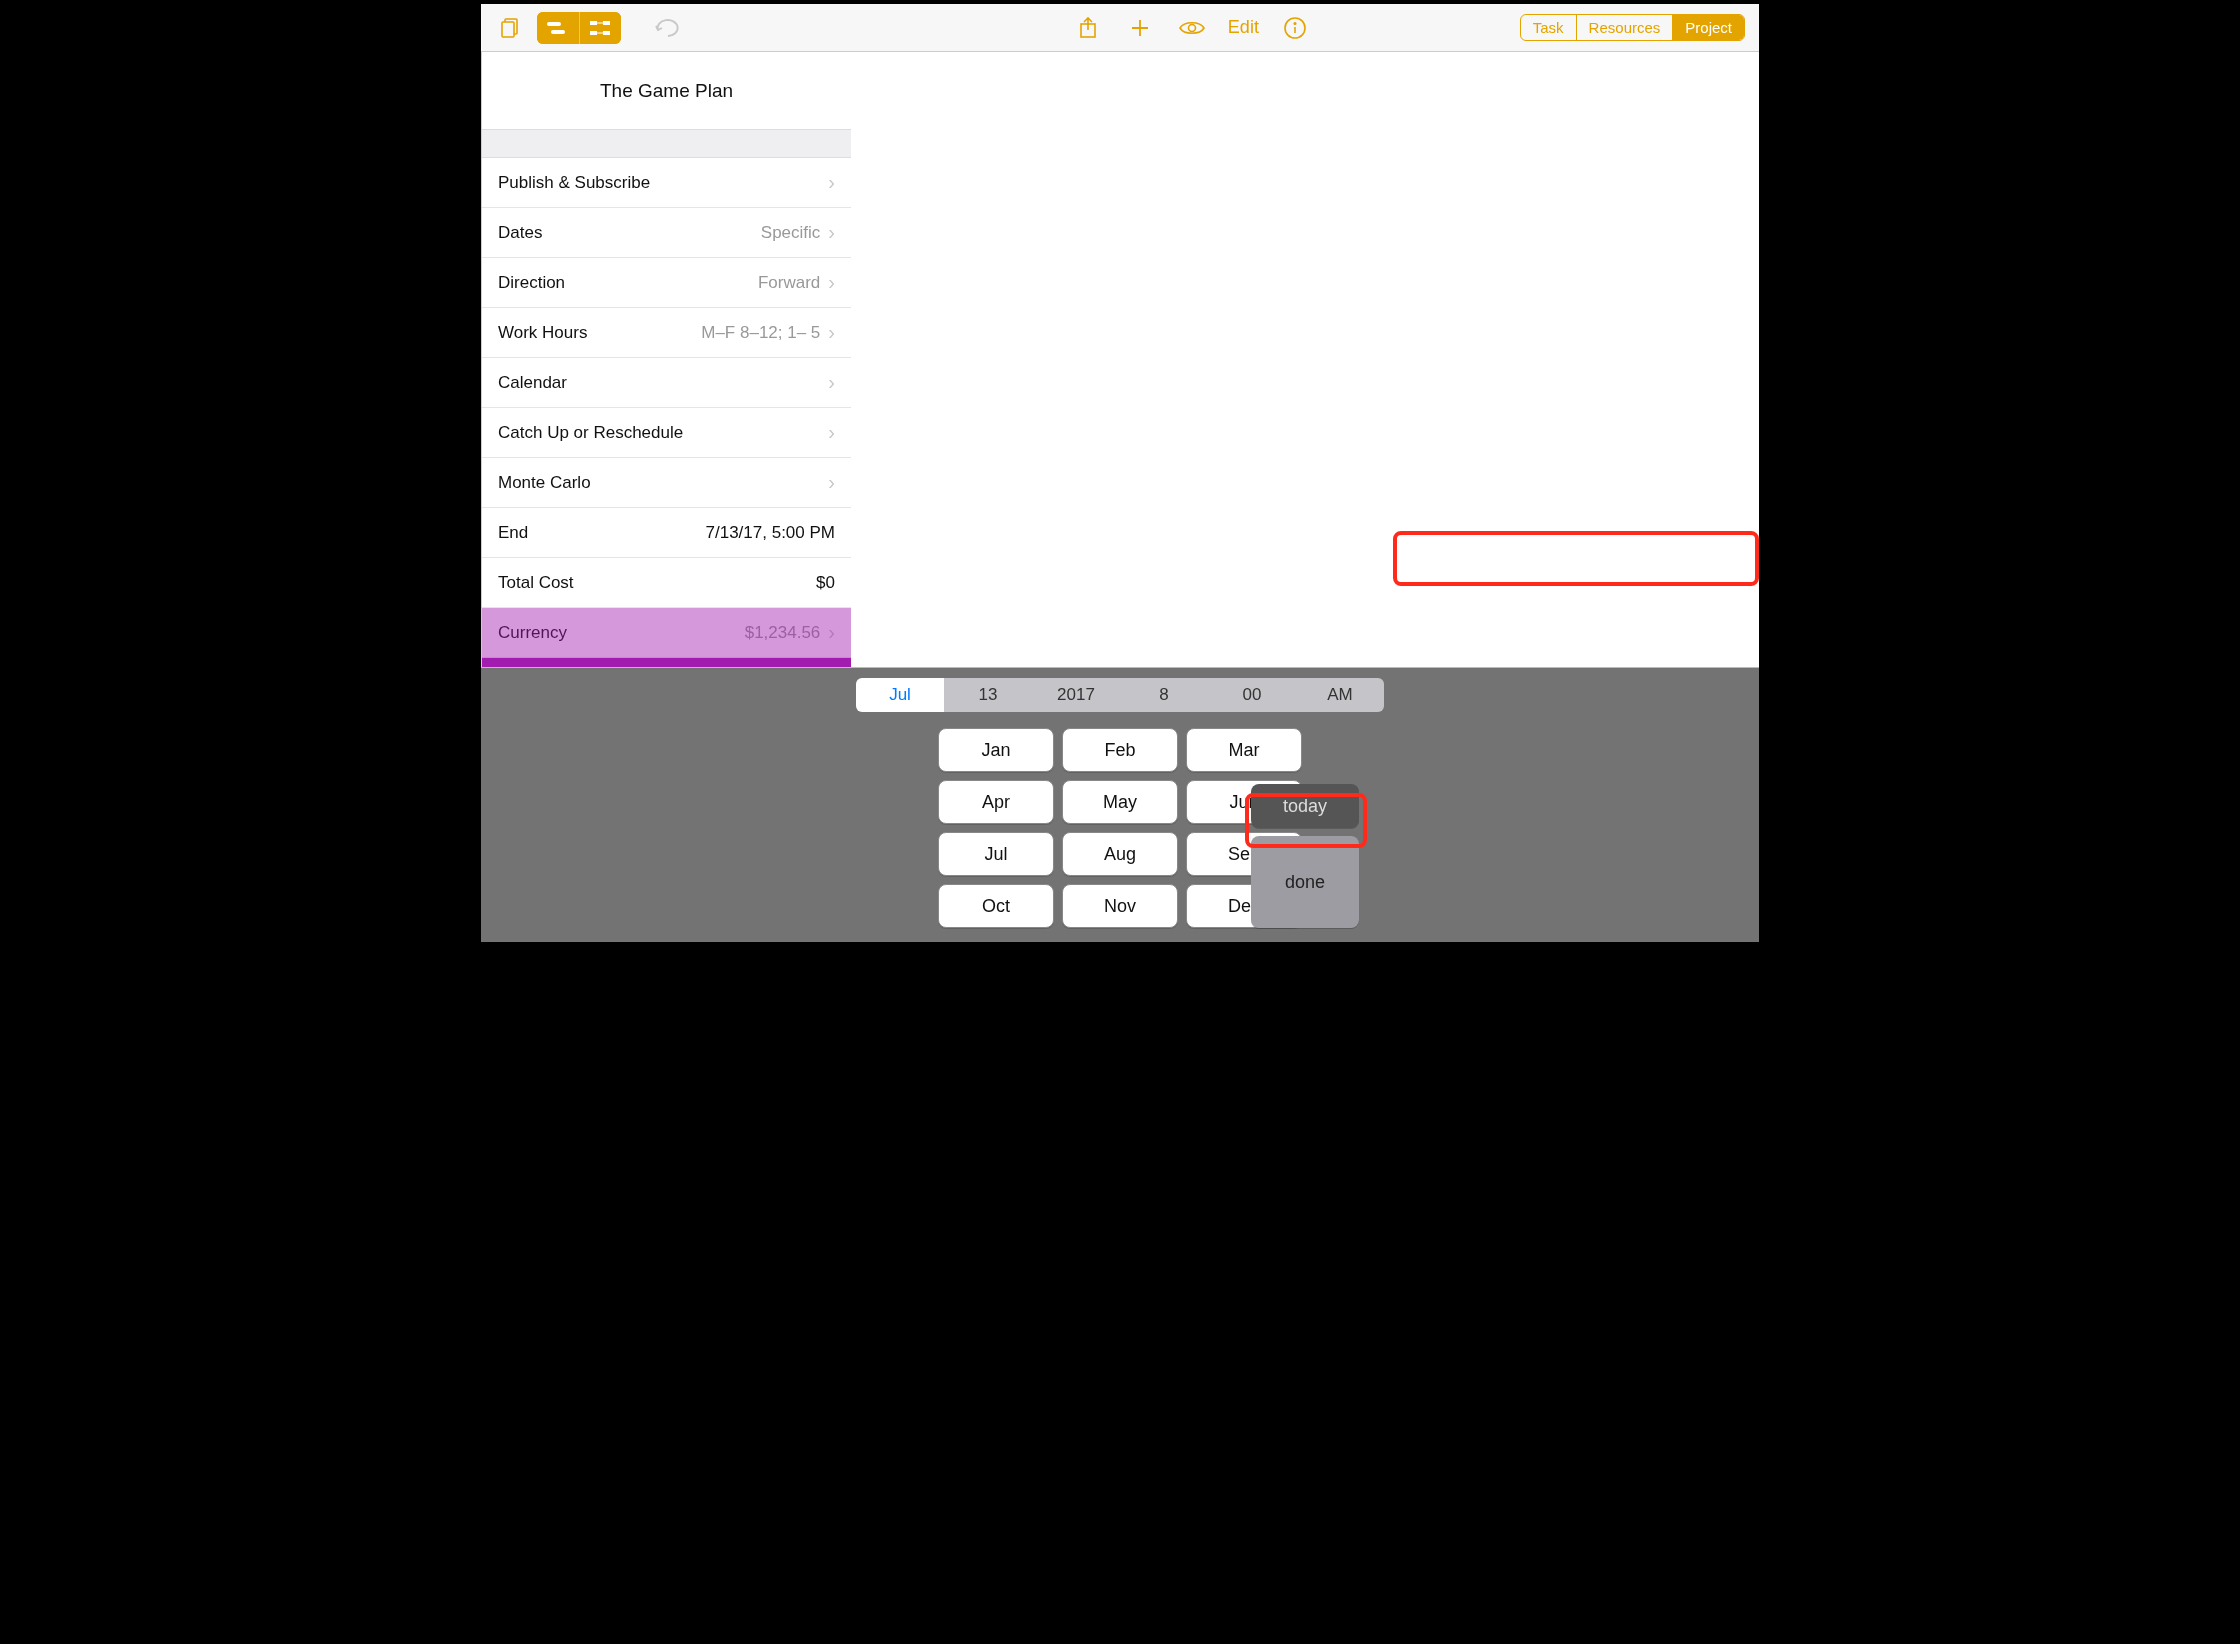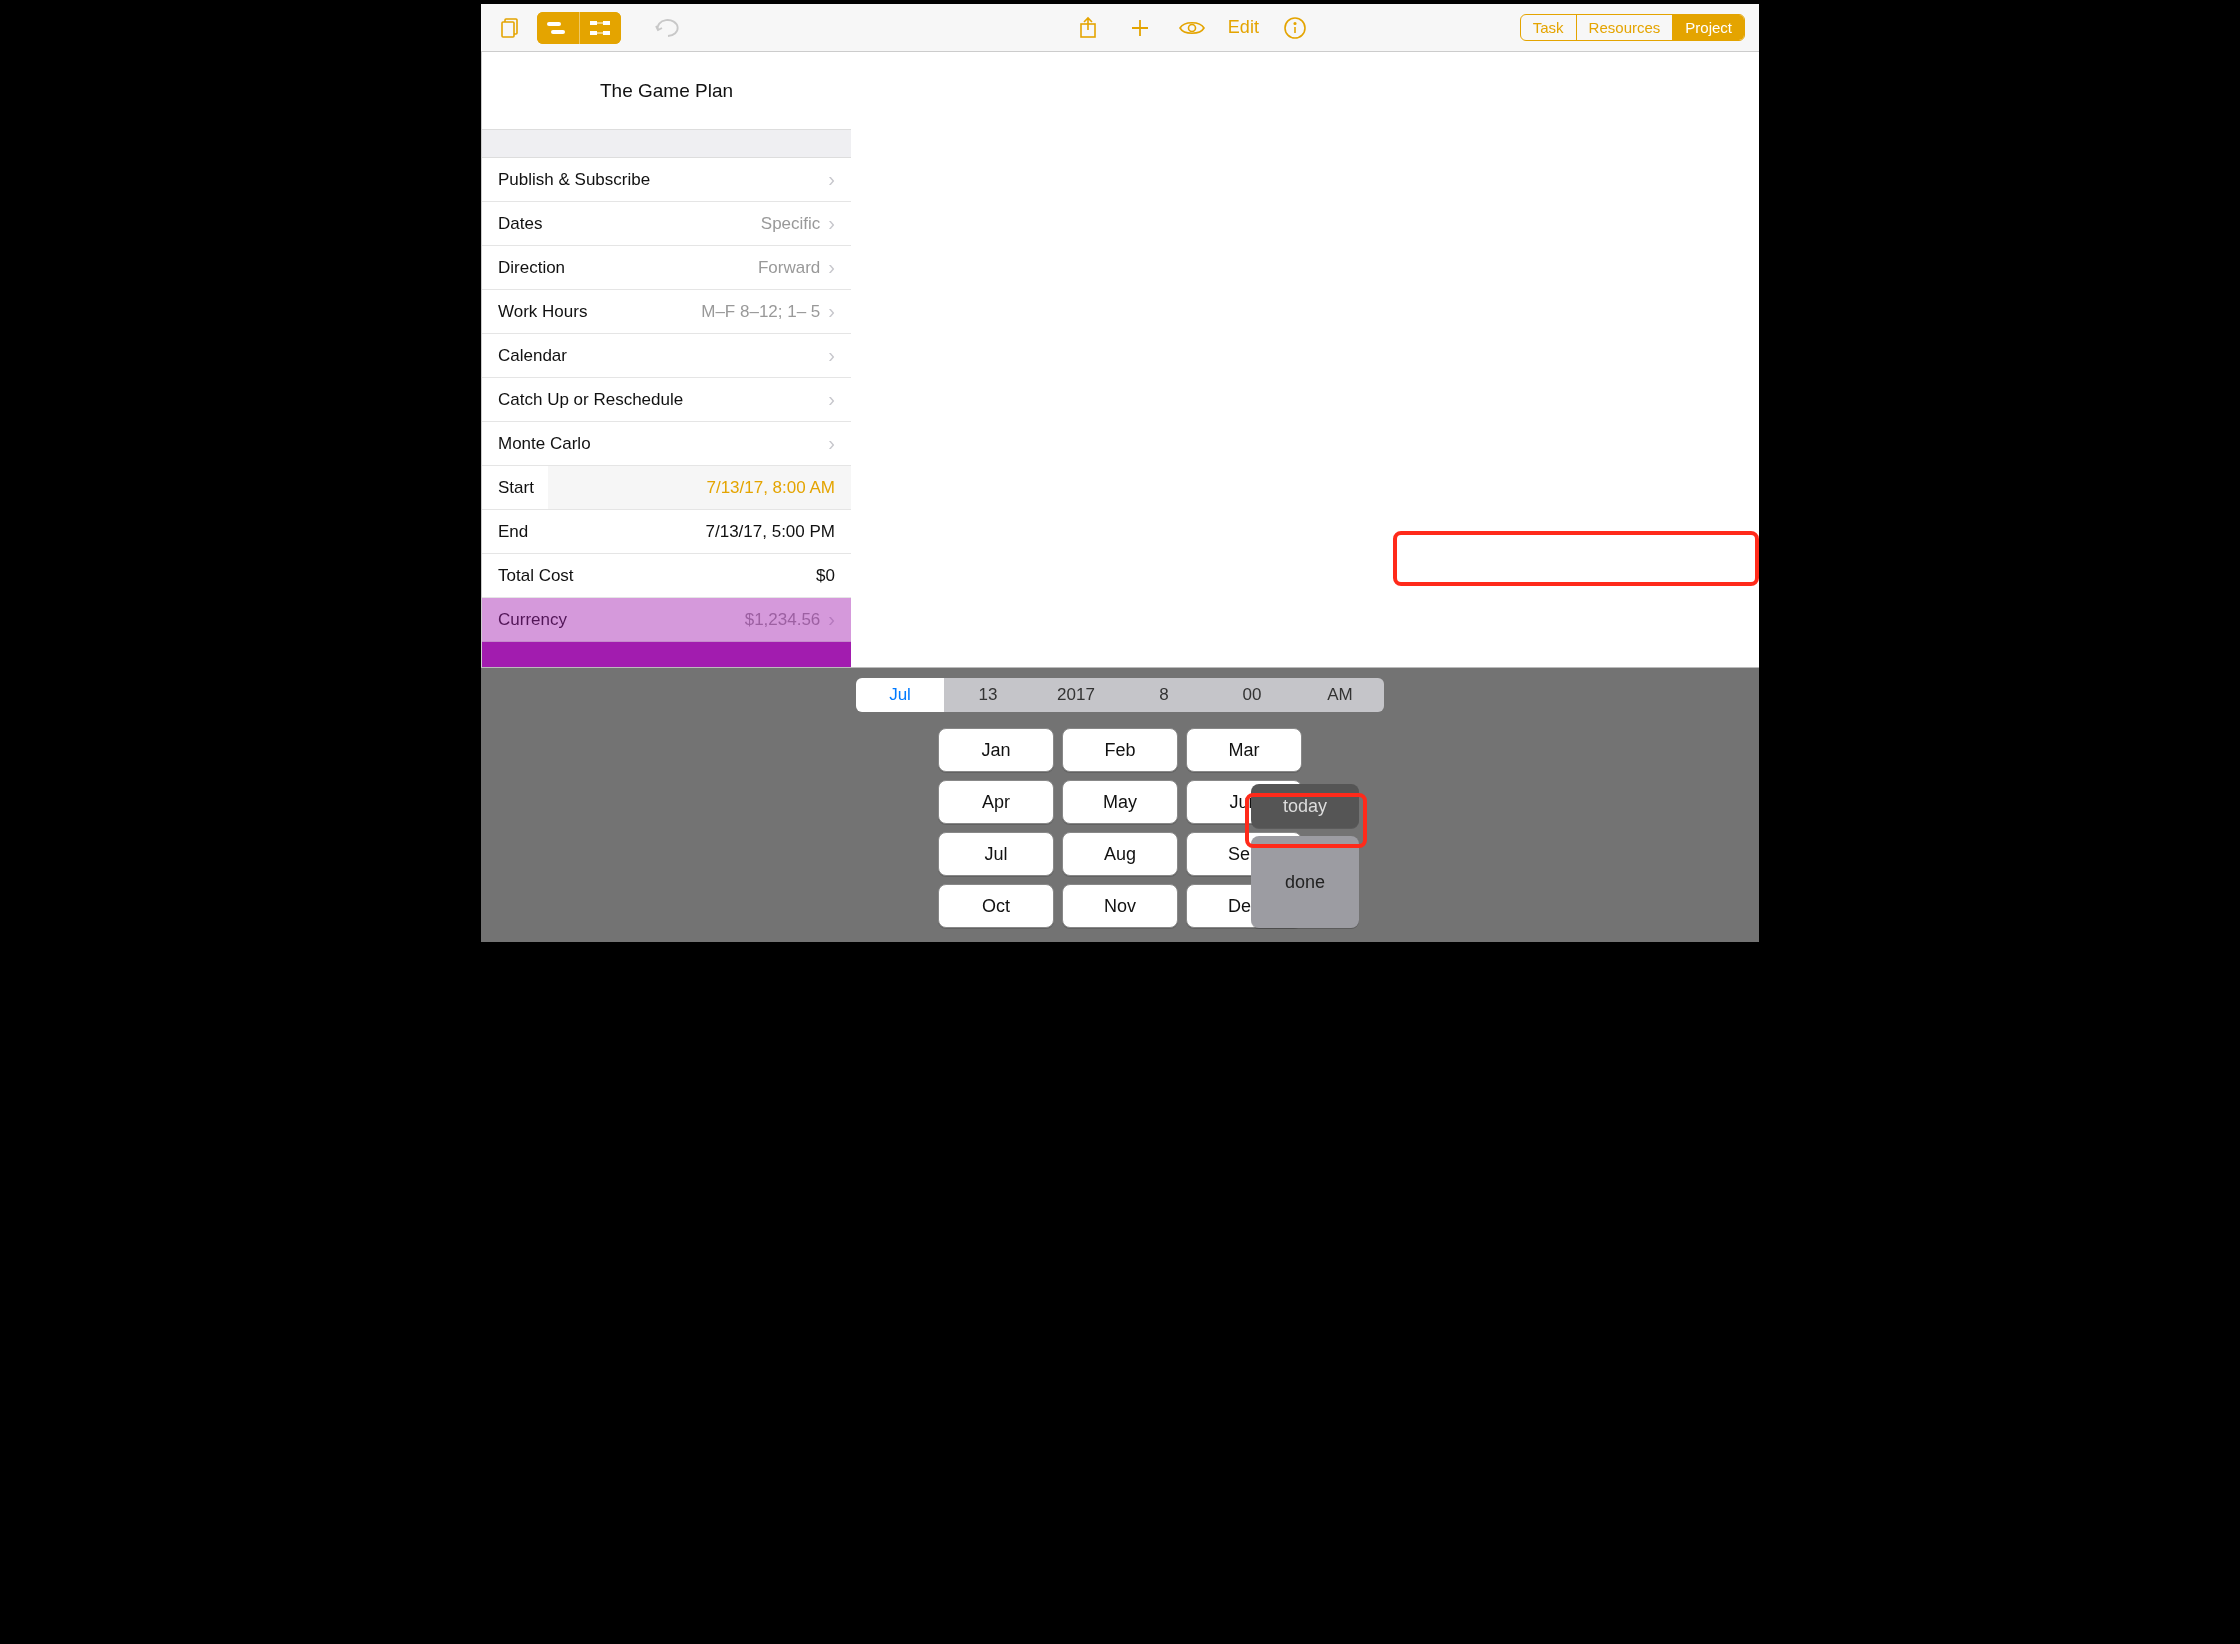--- a/index.html
+++ b/index.html
@@ -93,21 +93,21 @@
   width: 370px; border-left: 1px solid #ccc; background: #a21caf;
   display: flex; flex-direction: column;
 }
 .insp-title {
   height: 78px; display: flex; align-items: center; justify-content: center;
   font-size: 19px; color: #111; border-bottom: 1px solid #ddd; background: #fff;
 }
 .insp-spacer { height: 28px; background: #efeff2; border-bottom: 1px solid #ddd; }
 .insp-list { flex: 1; overflow: hidden; }
 .insp-row {
-  height: 44px; padding: 0 16px;
+  height: 50px; padding: 0 16px;
   display: flex; align-items: center; justify-content: space-between;
   border-bottom: 1px solid #e5e5e5; font-size: 17px; cursor: pointer;
   background: #fff;
 }
 .insp-row .label { color: #111; }
 .insp-row .value { color: #999; font-size: 17px; }
 .insp-row .val-dark { color: #111; }
 .insp-row .chev { color: #c7c7cc; margin-left: 8px; font-size: 20px; }
 .insp-row.active .value { color: #e4a400; }
 .insp-row.active {
@@ -268,24 +268,20 @@
           <span class="label">Calendar</span>
           <span class="chev">›</span>
         </div>
         <div class="insp-row">
           <span class="label">Catch Up or Reschedule</span>
           <span class="chev">›</span>
         </div>
         <div class="insp-row">
           <span class="label">Monte Carlo</span>
           <span class="chev">›</span>
-        </div>
-        <div class="insp-row active">
-          <span class="label">Start</span>
-          <span class="value">7/13/17, 8:00 AM</span>
         </div>
         <div class="insp-row">
           <span class="label">End</span>
           <span class="value val-dark">7/13/17, 5:00 PM</span>
         </div>
         <div class="insp-row">
           <span class="label">Total Cost</span>
           <span class="value val-dark">$0</span>
         </div>
         <div class="insp-row" style="opacity:0.55">

